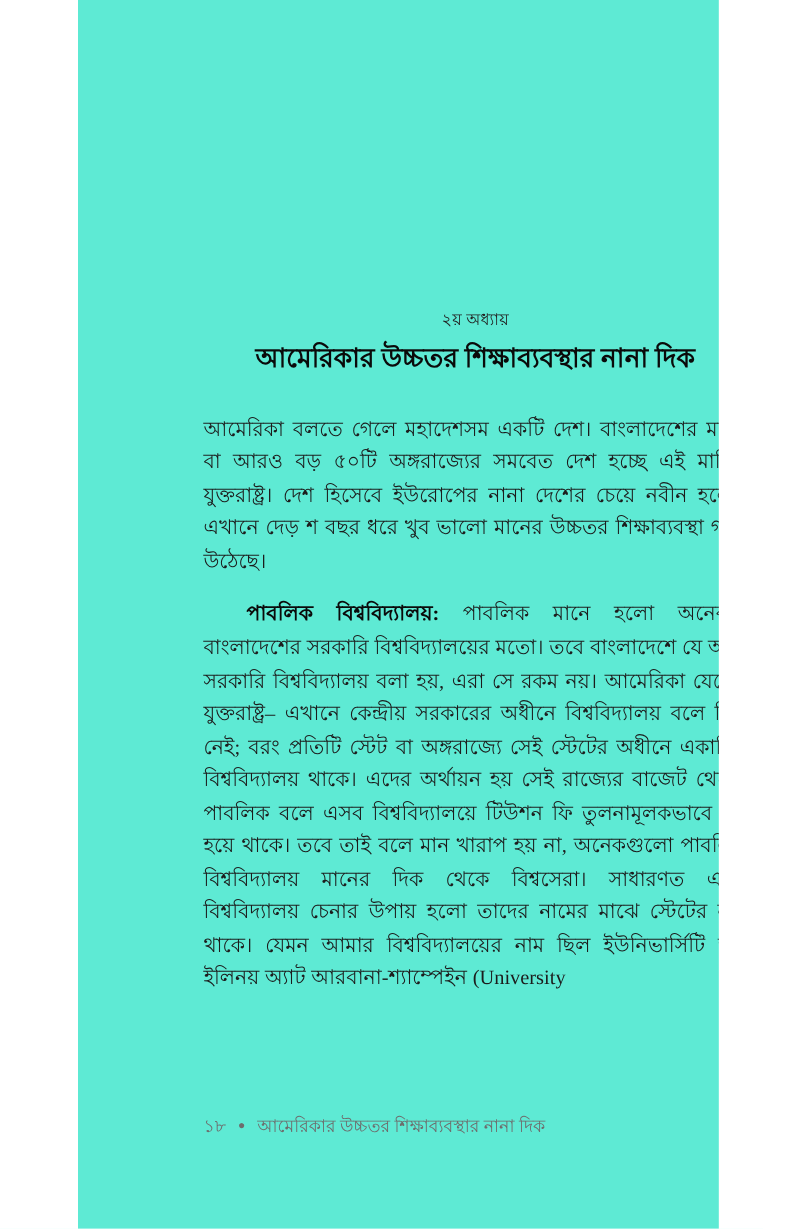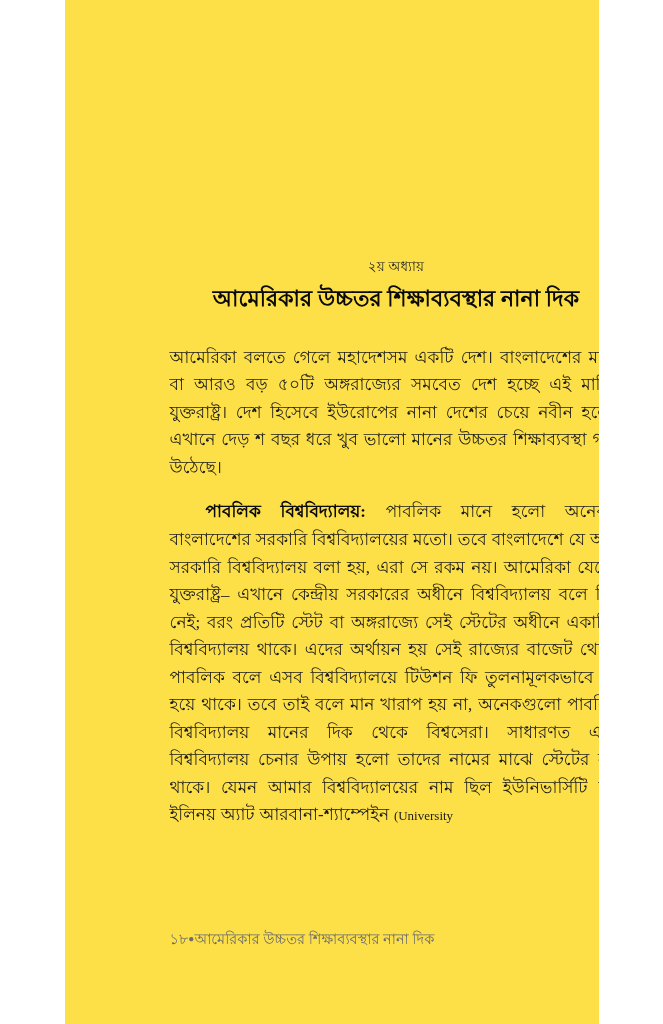--- a/index.html
+++ b/index.html
@@ -12,21 +12,21 @@
   body {
     font-family: "Liberation Serif", "DejaVu Serif", serif;
     color: #1a1a1a;
   }
 
   .page {
     position: relative;
     width: 534px;
     height: 1024px;
     margin: 0 auto;
-    background: #fde047;
+    background: #5eead4;
     box-sizing: border-box;
     overflow: hidden;
   }
 
   .content {
     position: absolute;
     left: 105px;
     top: 0;
     width: 453px;
   }
@@ -76,32 +76,32 @@
   }
 
   .lead-in {
     font-weight: bold;
     color: #0a0a0a;
     margin-left: 36px;
   }
 
   .latin {
     font-family: "Liberation Serif", "DejaVu Serif", serif;
-    font-size: 13px;
+    font-size: 17px;
   }
 
   
   .footer {
     position: absolute;
     left: 105px;
     top: 930px;
     width: 453px;
     display: flex;
     align-items: baseline;
-    gap: 0;
+    gap: 10px;
     font-size: 14.5px;
     color: #6d6d6d;
     line-height: 1.3;
   }
 
   .footer .folio {
     color: #6d6d6d;
   }
 
   .footer .sep {

